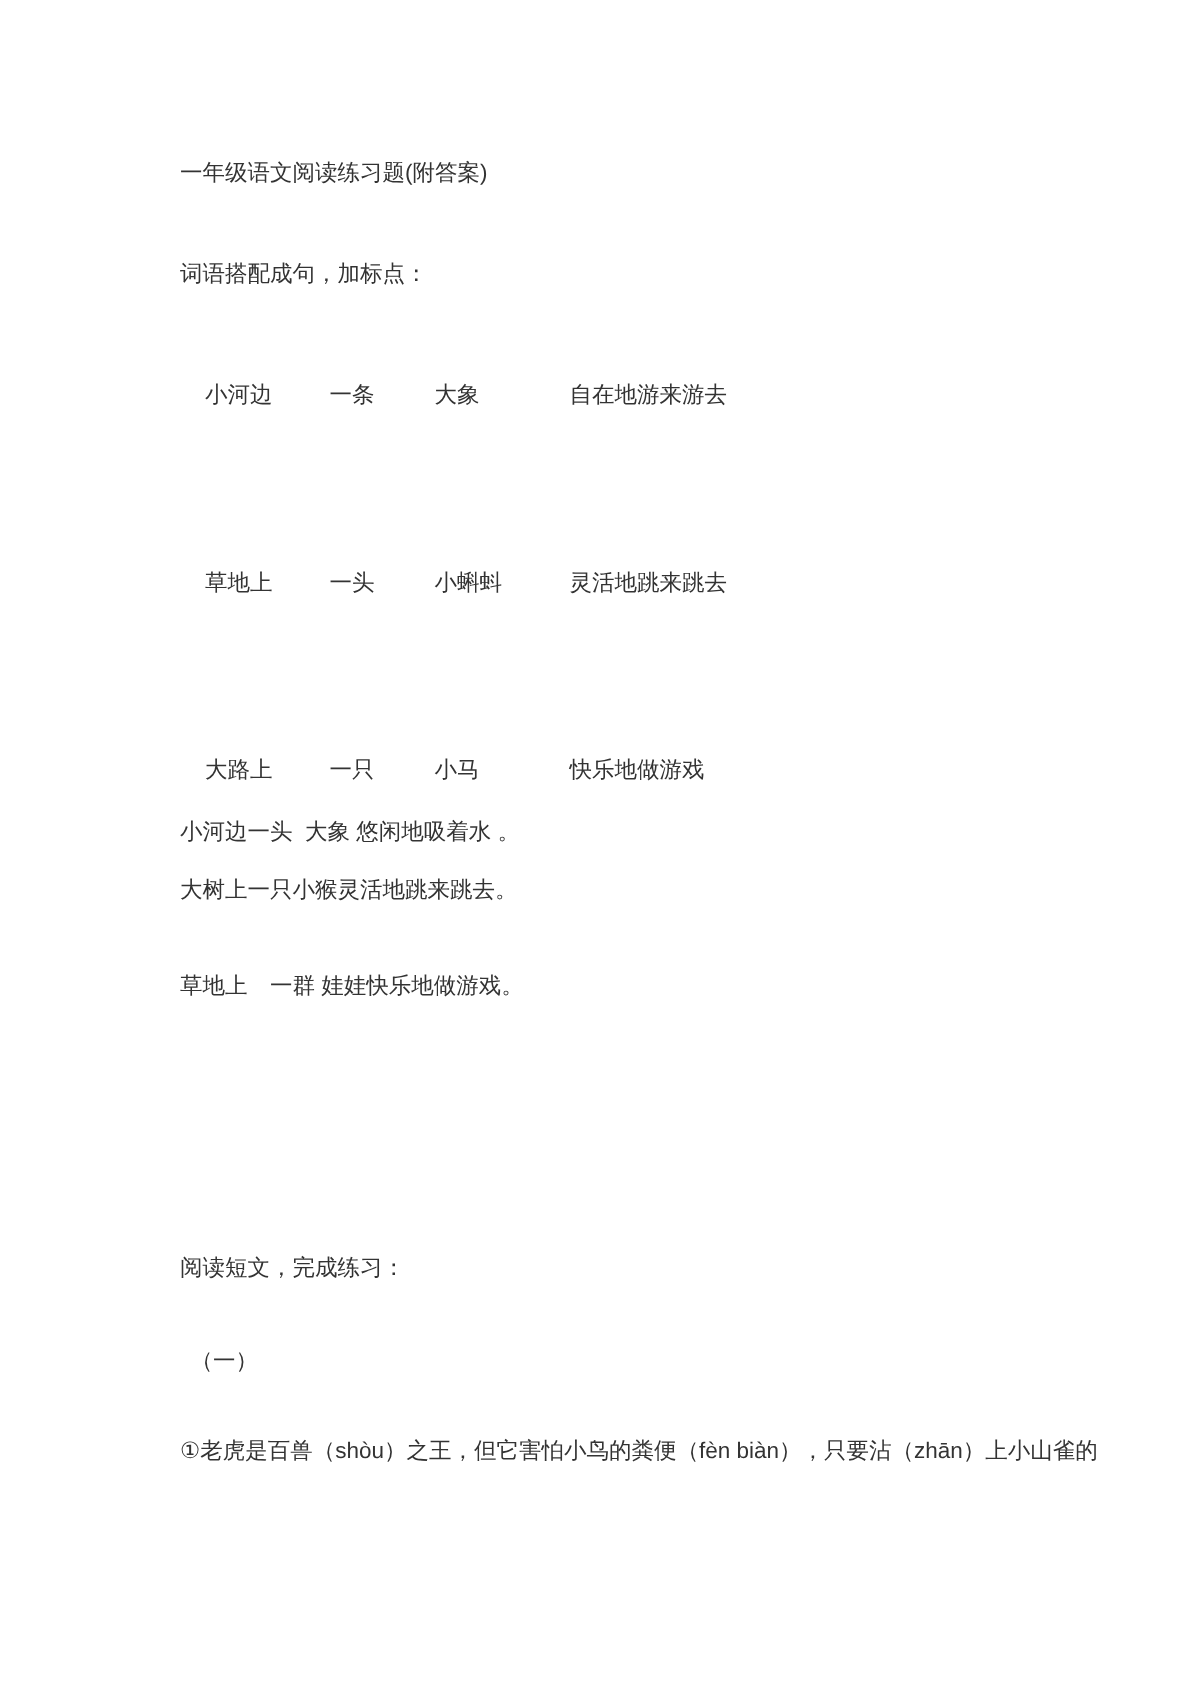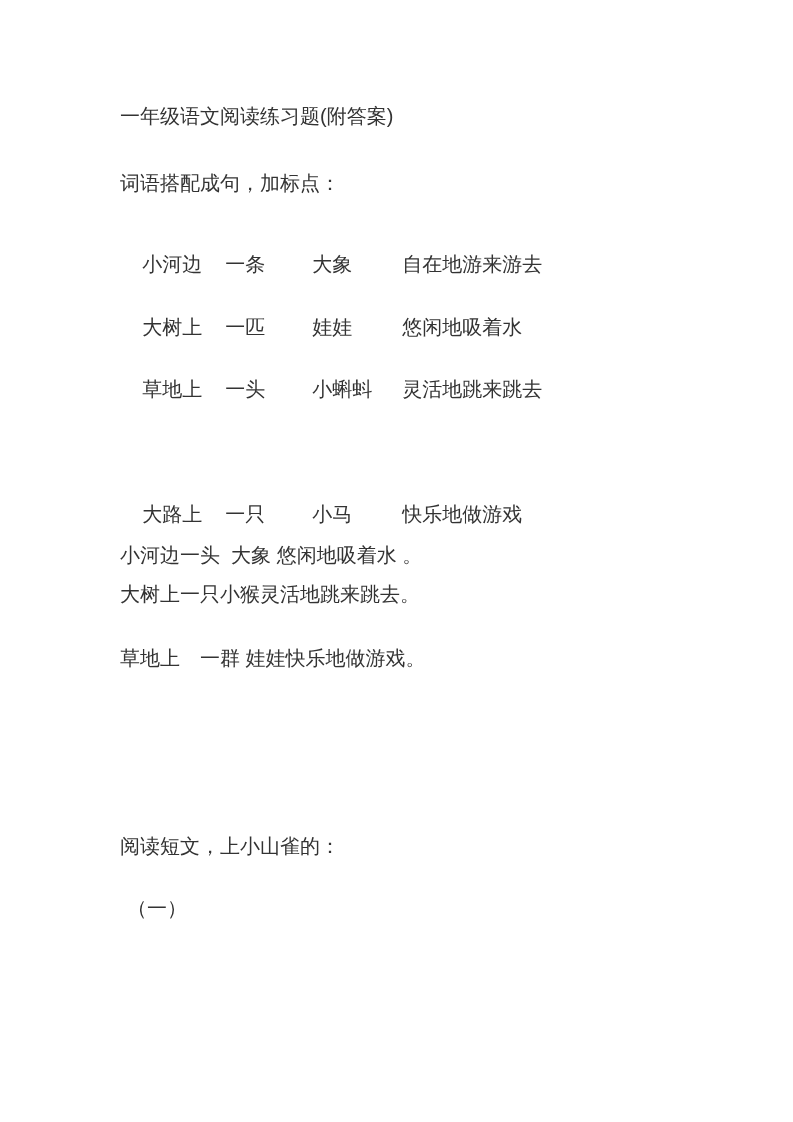--- a/index.html
+++ b/index.html
@@ -8,59 +8,57 @@
     background: #ffffff;
   }
   .page {
     position: relative;
     width: 793px;
     height: 1122px;
     background: #ffffff;
     overflow: hidden;
     font-family: "Liberation Sans", "DejaVu Sans", sans-serif;
     color: #333333;
-    font-size: 20px;
+    font-size: 15px;
     line-height: 20px;
   }
   .t {
     position: absolute;
     left: 120px;
     white-space: pre;
   }
   .row { position: absolute; left: 120px; white-space: pre; }
   .row .c1 { display: inline-block; width: 83px; }
   .row .c2 { display: inline-block; width: 70px; }
-  .row .c3 { display: inline-block; width: 90px; margin-left: 17px; }
+  .row .c3 { display: inline-block; width: 90px; }
   .row .c4 { display: inline-block; }
   .passage-label { left: 127px; }
 </style>
 </head>
 <body>
 
 <div class="page">
 
   <div class="t" style="top:106px">一年级语文阅读练习题(附答案)</div>
 
   <div class="t" style="top:173px">词语搭配成句，加标点：</div>
 
   <div class="row" style="top:234px">
     <span class="c1">小河边</span><span class="c2">一条</span><span class="c3">大象</span><span class="c4">自在地游来游去</span>
   </div>
-  <div class="row" style="top:297px">
-    <span class="c1">大树上</span><span class="c2">一匹</span><span class="c3">娃娃</span><span class="c4">悠闲地吸着水</span>
-  </div>
   <div class="row" style="top:359px">
     <span class="c1">草地上</span><span class="c2">一头</span><span class="c3">小蝌蚪</span><span class="c4">灵活地跳来跳去</span>
   </div>
   <div class="row" style="top:484px">
     <span class="c1">大路上</span><span class="c2">一只</span><span class="c3">小马</span><span class="c4">快乐地做游戏</span>
   </div>
 
   <div class="t" style="top:545px">小河边一头  大象 悠闲地吸着水 。</div>
   <div class="t" style="top:584px">大树上一只小猴灵活地跳来跳去。</div>
   <div class="t" style="top:648px">草地上　一群 娃娃快乐地做游戏。</div>
 
-  <div class="t" style="top:836px">阅读短文，上小山雀的：</div>
+  <div class="t" style="top:836px">阅读短文，完成练习：</div>
 
   <div class="t passage-label" style="top:898px">（一）</div>
 
+  <div class="t" style="top:958px">①老虎是百兽（shòu）之王，但它害怕小鸟的粪便（fèn biàn），只要沾（zhān）上小山雀的</div>
 
 </div>
 
 </body></html>

